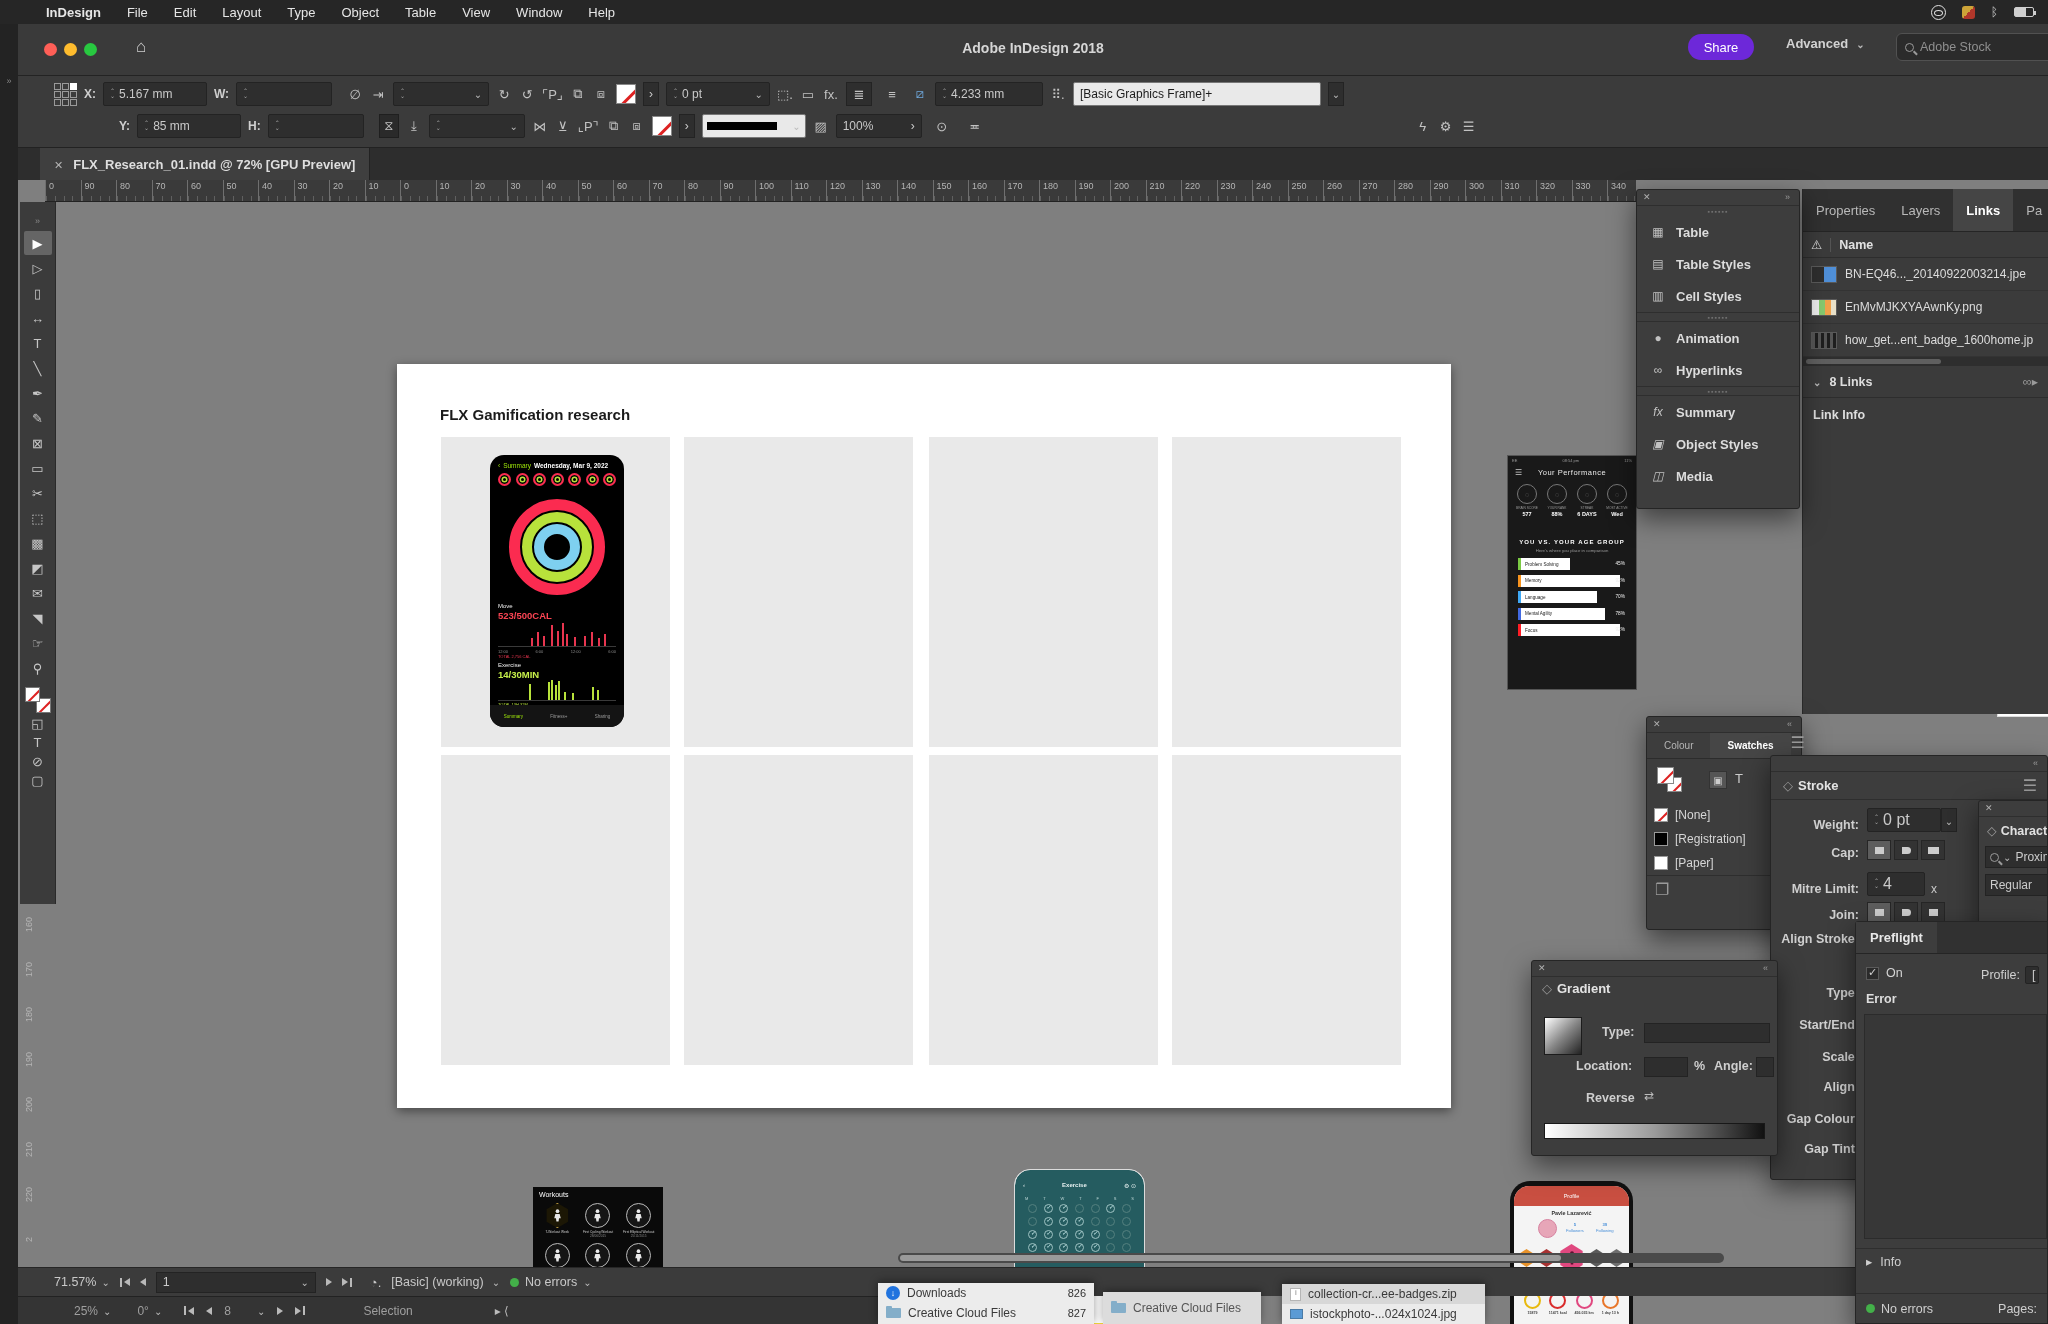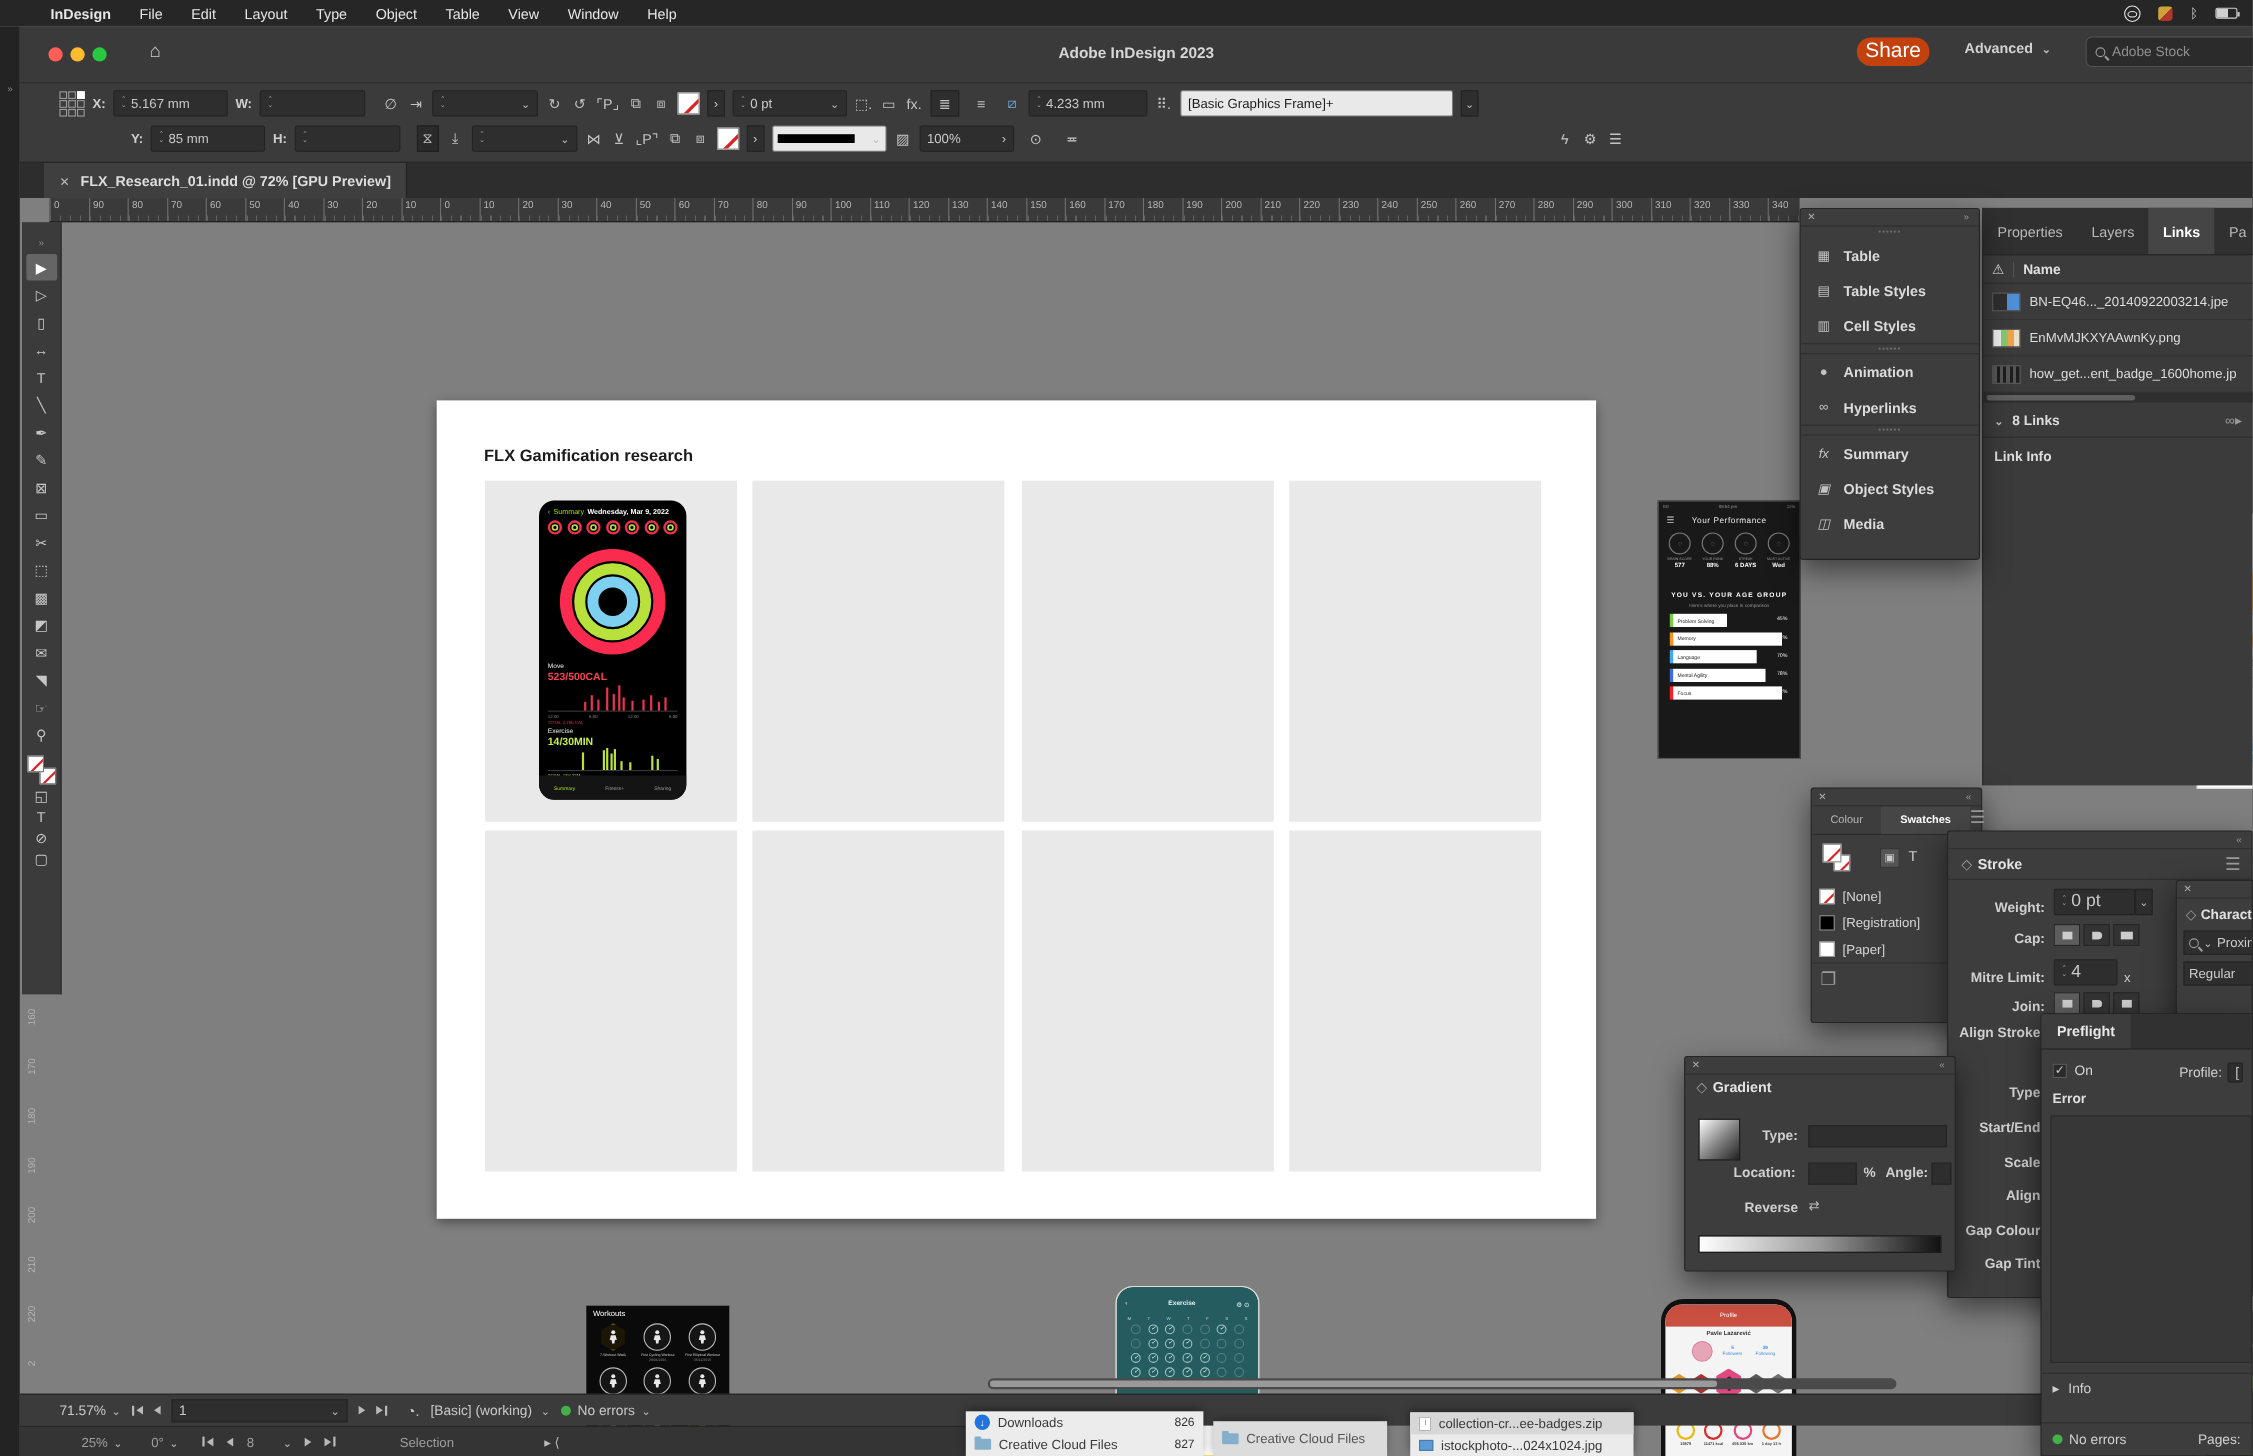--- a/index.html
+++ b/index.html
@@ -15,21 +15,21 @@
 .cc-icon{width:15px;height:15px;border:1.6px solid #e2e2e2;border-radius:50%;position:relative}
 .cc-icon::after{content:"";position:absolute;left:2px;top:4px;width:7px;height:4px;border:1.4px solid #e2e2e2;border-radius:50%}
 .bt-icon{font-size:12px;color:#cfcfcf}
 .batt{width:20px;height:10px;border:1px solid #cfcfcf;border-radius:2px;position:relative;background:linear-gradient(90deg,#cfcfcf 0 60%,transparent 60%)}
 .batt::after{content:"";position:absolute;right:-3px;top:2.5px;width:2px;height:4px;background:#cfcfcf}
 .pw-icon{width:13px;height:13px;border-radius:3px;background:linear-gradient(135deg,#e0b23a 0 50%,#c0392b 50%);opacity:.9}
 #dockstrip{left:0;top:24px;width:18px;height:1300px;background:#232323;z-index:5;color:#8a8a8a;font-size:9px;text-align:center;padding-top:52px}
 #titlebar{left:18px;top:24px;width:2030px;height:52px;background:#3a3a3a;border-bottom:1px solid #232323;z-index:10}
 .tl{width:13px;height:13px;border-radius:50%;display:inline-block}
 #win-title{position:absolute;left:0;right:0;top:16px;text-align:center;color:#d6d6d6;font-size:14px;font-weight:bold}
-#share-btn{position:absolute;left:1670px;top:10px;width:66px;height:26px;border-radius:13px;background:#c2410c;color:#fff;font-size:19px;display:flex;align-items:center;justify-content:center}
+#share-btn{position:absolute;left:1670px;top:10px;width:66px;height:26px;border-radius:13px;background:#6d28d9;color:#fff;font-size:13px;display:flex;align-items:center;justify-content:center}
 #advanced{position:absolute;left:1768px;top:12px;color:#d2d2d2;font-size:13px;font-weight:bold;display:flex;gap:8px;align-items:center}
 #stock-search{position:absolute;left:1878px;top:9px;width:162px;height:28px;background:#2b2b2b;border:1px solid #515151;border-radius:6px;display:flex;align-items:center;gap:6px;padding:0 8px;color:#8f8f8f;font-size:12.5px}
 .mag{width:9px;height:9px;border:1.6px solid #9a9a9a;border-radius:50%;position:relative;flex:none}
 .mag::after{content:"";position:absolute;left:7px;top:8px;width:5px;height:1.6px;background:#9a9a9a;transform:rotate(45deg)}
 
 #cp{left:18px;top:76px;width:2030px;height:72px;background:#3b3b3b;border-bottom:1px solid #222;z-index:10;color:#c9c9c9;font-size:12px}
 .cp-row{position:absolute;left:36px;height:26px;display:flex;align-items:center;gap:7px}
 .fld{background:#2e2e2e;border:1px solid #232323;border-radius:2px;height:24px;display:flex;align-items:center;padding:0 6px;color:#c9c9c9;gap:4px}
 .fld.lt{background:#e9e9e9;color:#1c1c1c;border-color:#777}
 .stp{display:flex;flex-direction:column;font-size:6px;line-height:5px;color:#aaa}
@@ -289,21 +289,21 @@
     </span>
   </div>
 
   <div id="dockstrip" class="abs">»</div>
 
   <div id="titlebar" class="abs">
     <span class="tl" style="position:absolute;left:26px;top:19px;background:#ff5f57"></span>
     <span class="tl" style="position:absolute;left:46px;top:19px;background:#febc2e"></span>
     <span class="tl" style="position:absolute;left:66px;top:19px;background:#28c840"></span>
     <span style="position:absolute;left:118px;top:13px;font-size:17px;color:#cfcfcf">⌂</span>
-    <div id="win-title">Adobe InDesign 2023</div>
+    <div id="win-title">Adobe InDesign 2018</div>
     <div id="share-btn">Share</div>
     <div id="advanced">
         <span>Advanced</span>
         <span class="chev"></span>
       </div>
     <div id="stock-search">
         <span class="mag"></span>
         <span>Adobe Stock</span>
       </div>
   </div>

